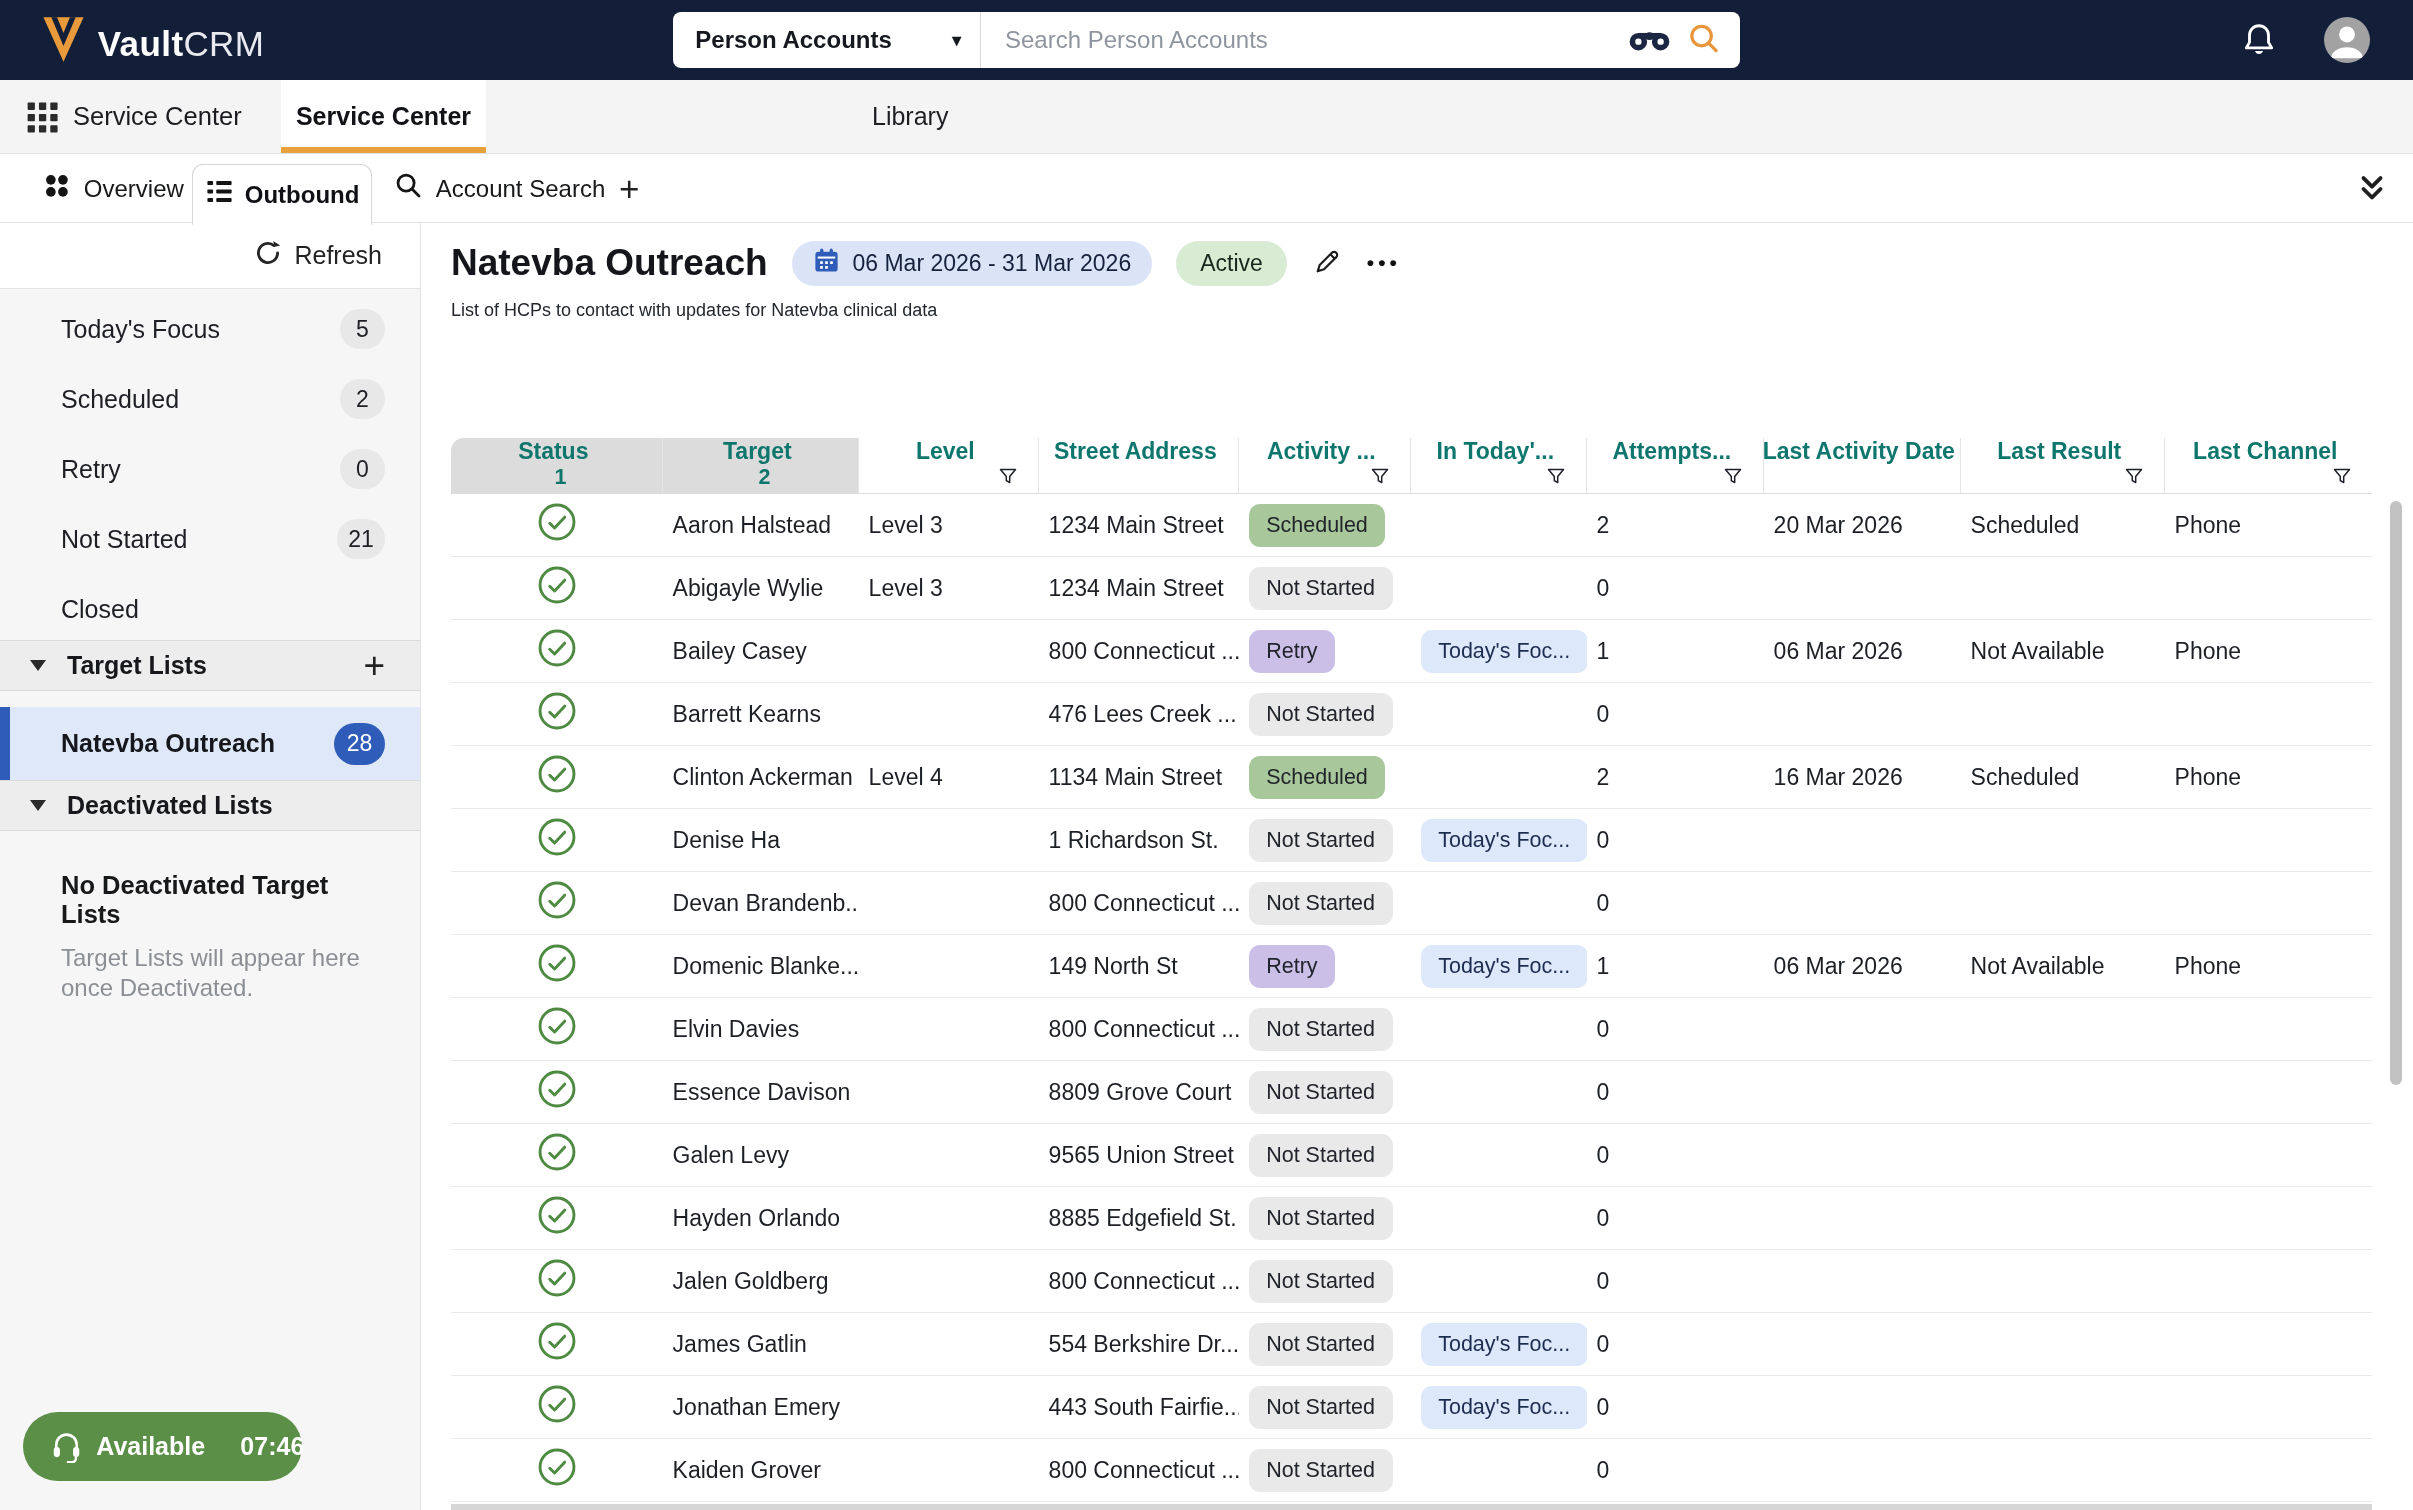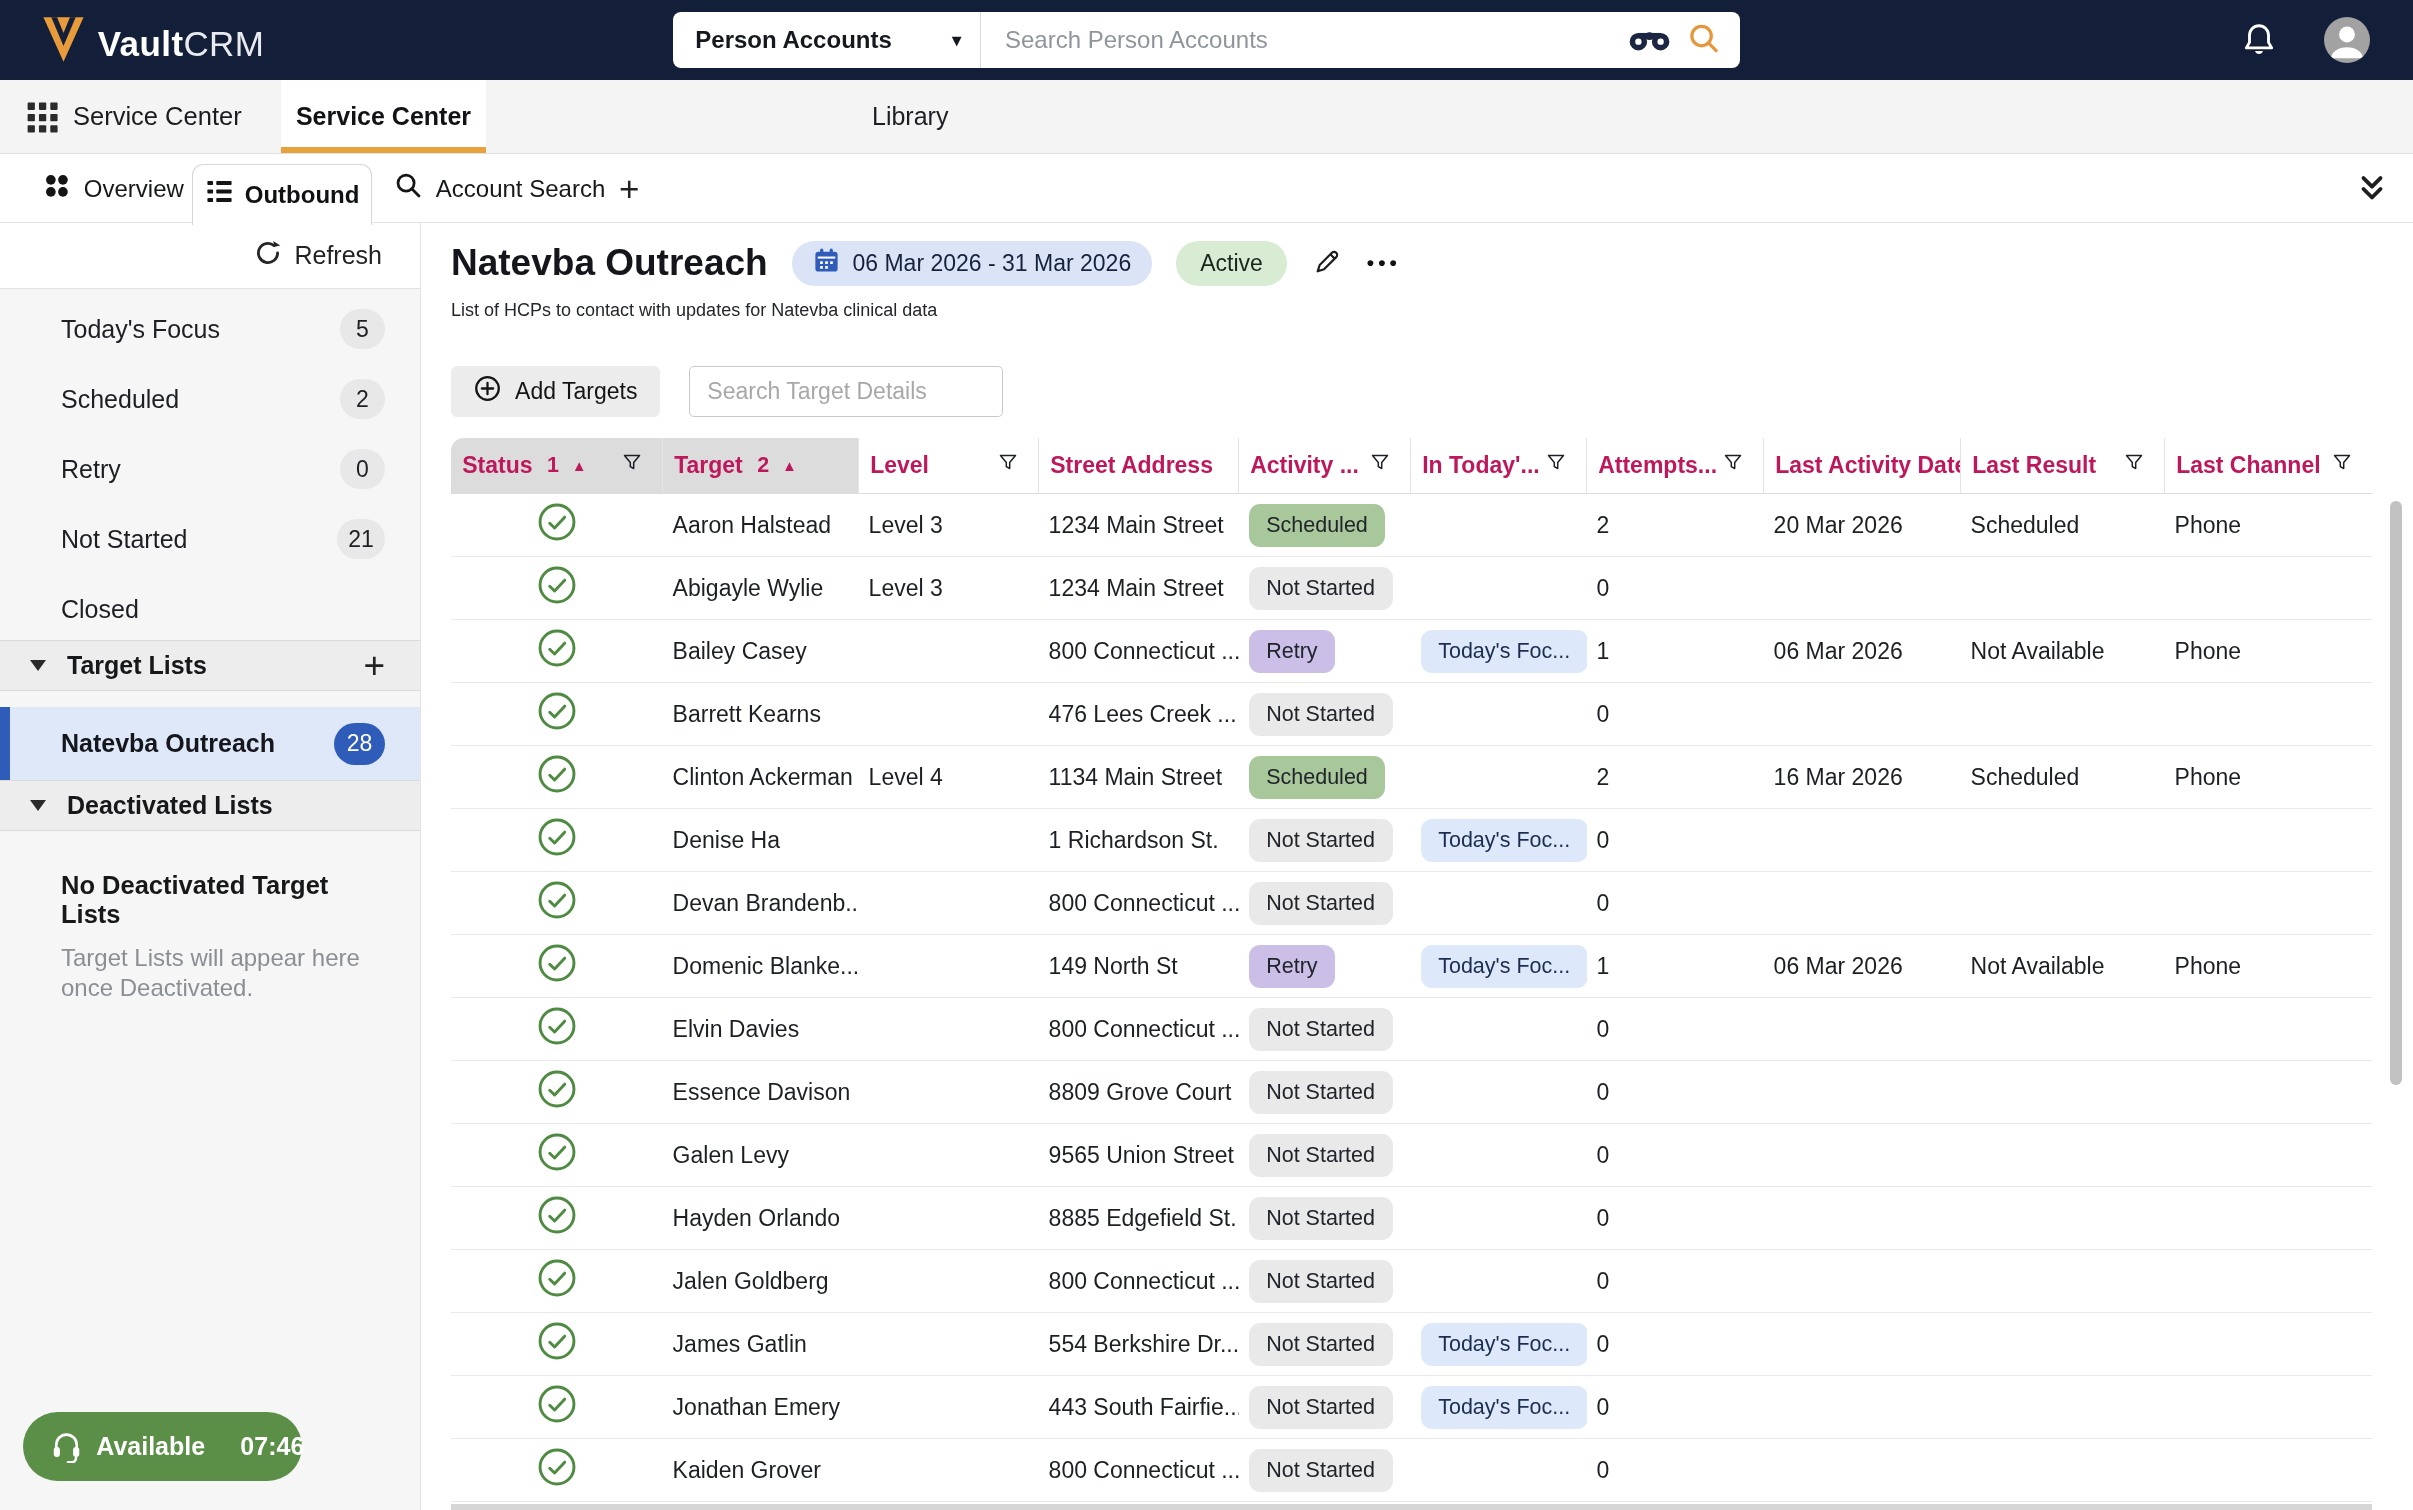--- a/index.html
+++ b/index.html
@@ -86,21 +86,21 @@
   .descr { position:absolute; left:30px; top:77px; font-size:18px; color:#23272d; }
   .controls { position:absolute; left:30px; top:143px; display:flex; gap:29px; }
   .add-btn { height:51px; border-radius:6.4px; background:#ececec; display:flex; align-items:center; gap:12.8px; padding:0 22.3px; font-size:23px; color:#141414; }
   .tsearch { width:314px; height:51px; border:1.6px solid #c9c9c9; border-radius:4.8px; font-size:23px; color:#15181e; padding:0 17.6px; outline:none; font-family:"Liberation Sans",sans-serif; }
   .tsearch::placeholder { color:#a8a8a8; }
 
   
   .table-wrap { position:absolute; left:30px; top:215px; width:1921px; height:1071px; border-radius:12.8px 12.8px 0 0; overflow:hidden; }
   .tgrid { display:grid; grid-template-columns:212px 196px 180px 200px 172px 176px 177px 197px 204px 207px; }
   .thead { height:56px; }
-  .hcell { display:flex; align-items:center; padding:0 17.6px 0 11.2px; border-right:0.8px solid #e4e4e4; border-bottom:0.8px solid #dcdcdc; background:#fff; font-size:23px; font-weight:700; color:#be185d; white-space:nowrap; overflow:hidden; }
+  .hcell { display:flex; align-items:center; padding:0 17.6px 0 11.2px; border-right:0.8px solid #e4e4e4; border-bottom:0.8px solid #dcdcdc; background:#fff; font-size:23px; font-weight:700; color:#0f766e; white-space:nowrap; overflow:hidden;flex-direction:column; }
   .hcell:last-child { border-right:none; }
   .hcell.sorted { background:#dcdcdc; }
   .sortnum { margin-left:14.4px; font-size:21.5px; font-weight:700; }
   .sortarrow { margin-left:12.8px; font-size:15px; }
   .funnel { margin-left:auto; flex:0 0 auto; }
   .trow { height:63px; border-bottom:0.8px solid #e9e9e9; }
   .tcell { display:flex; align-items:center; padding-left:9.6px; font-size:23px; color:#1c1f24; white-space:nowrap; overflow:hidden; }
   .tcell.center { justify-content:center; padding-left:0; }
   .badge { display:inline-flex; align-items:center; height:43px; padding:0 17.6px; border-radius:11.2px; font-size:21.5px; color:#21242a; }
   .badge-scheduled { background:#a8c79a; }
@@ -298,30 +298,20 @@
         <span>06 Mar 2026 - 31 Mar 2026</span>
       </span>
       <span class="status-pill">Active</span>
       <span><svg width="32" height="32" viewBox="0 0 36 36">
             <path d="M7.5 28.5l2.3-7.2L23.5 7.6a3.4 3.4 0 0 1 4.9 0 3.4 3.4 0 0 1 0 4.9L14.7 26.2 7.5 28.5z" fill="none" stroke="#1c1c1c" stroke-width="2.4" stroke-linejoin="round"></path>
             <path d="M21.8 9.4l4.8 4.8" stroke="#1c1c1c" stroke-width="2.4"></path>
           </svg></span>
       <span class="dots">•••</span>
     </div>
     <div class="descr">List of HCPs to contact with updates for Natevba clinical data</div>
-    <div class="controls">
-      <div class="add-btn">
-        <span><svg width="29" height="29" viewBox="0 0 36 36">
-              <circle cx="18" cy="18" r="14" fill="none" stroke="#141414" stroke-width="2.8"></circle>
-              <path d="M18 11v14M11 18h14" stroke="#141414" stroke-width="2.8" stroke-linecap="round"></path>
-            </svg></span>
-        <span>Add Targets</span>
-      </div>
-      <input class="tsearch" type="text" placeholder="Search Target Details" style="">
-    </div>
     <div class="table-wrap">
       <div class="tgrid thead" id="table-header">
           <div class="hcell sorted">
             <span>Status</span>
             <span class="sortnum">1</span>
             <span class="sortarrow">▲</span>
             <span class="funnel"><svg viewBox="0 0 24 24" width="24" height="24">
                 <path d="M4.5 4.5h15l-5.8 7v6l-3.4-1.8v-4.2z" fill="none" stroke="#1d2026" stroke-width="1.5" stroke-linejoin="round"></path>
               </svg></span>
           </div>

